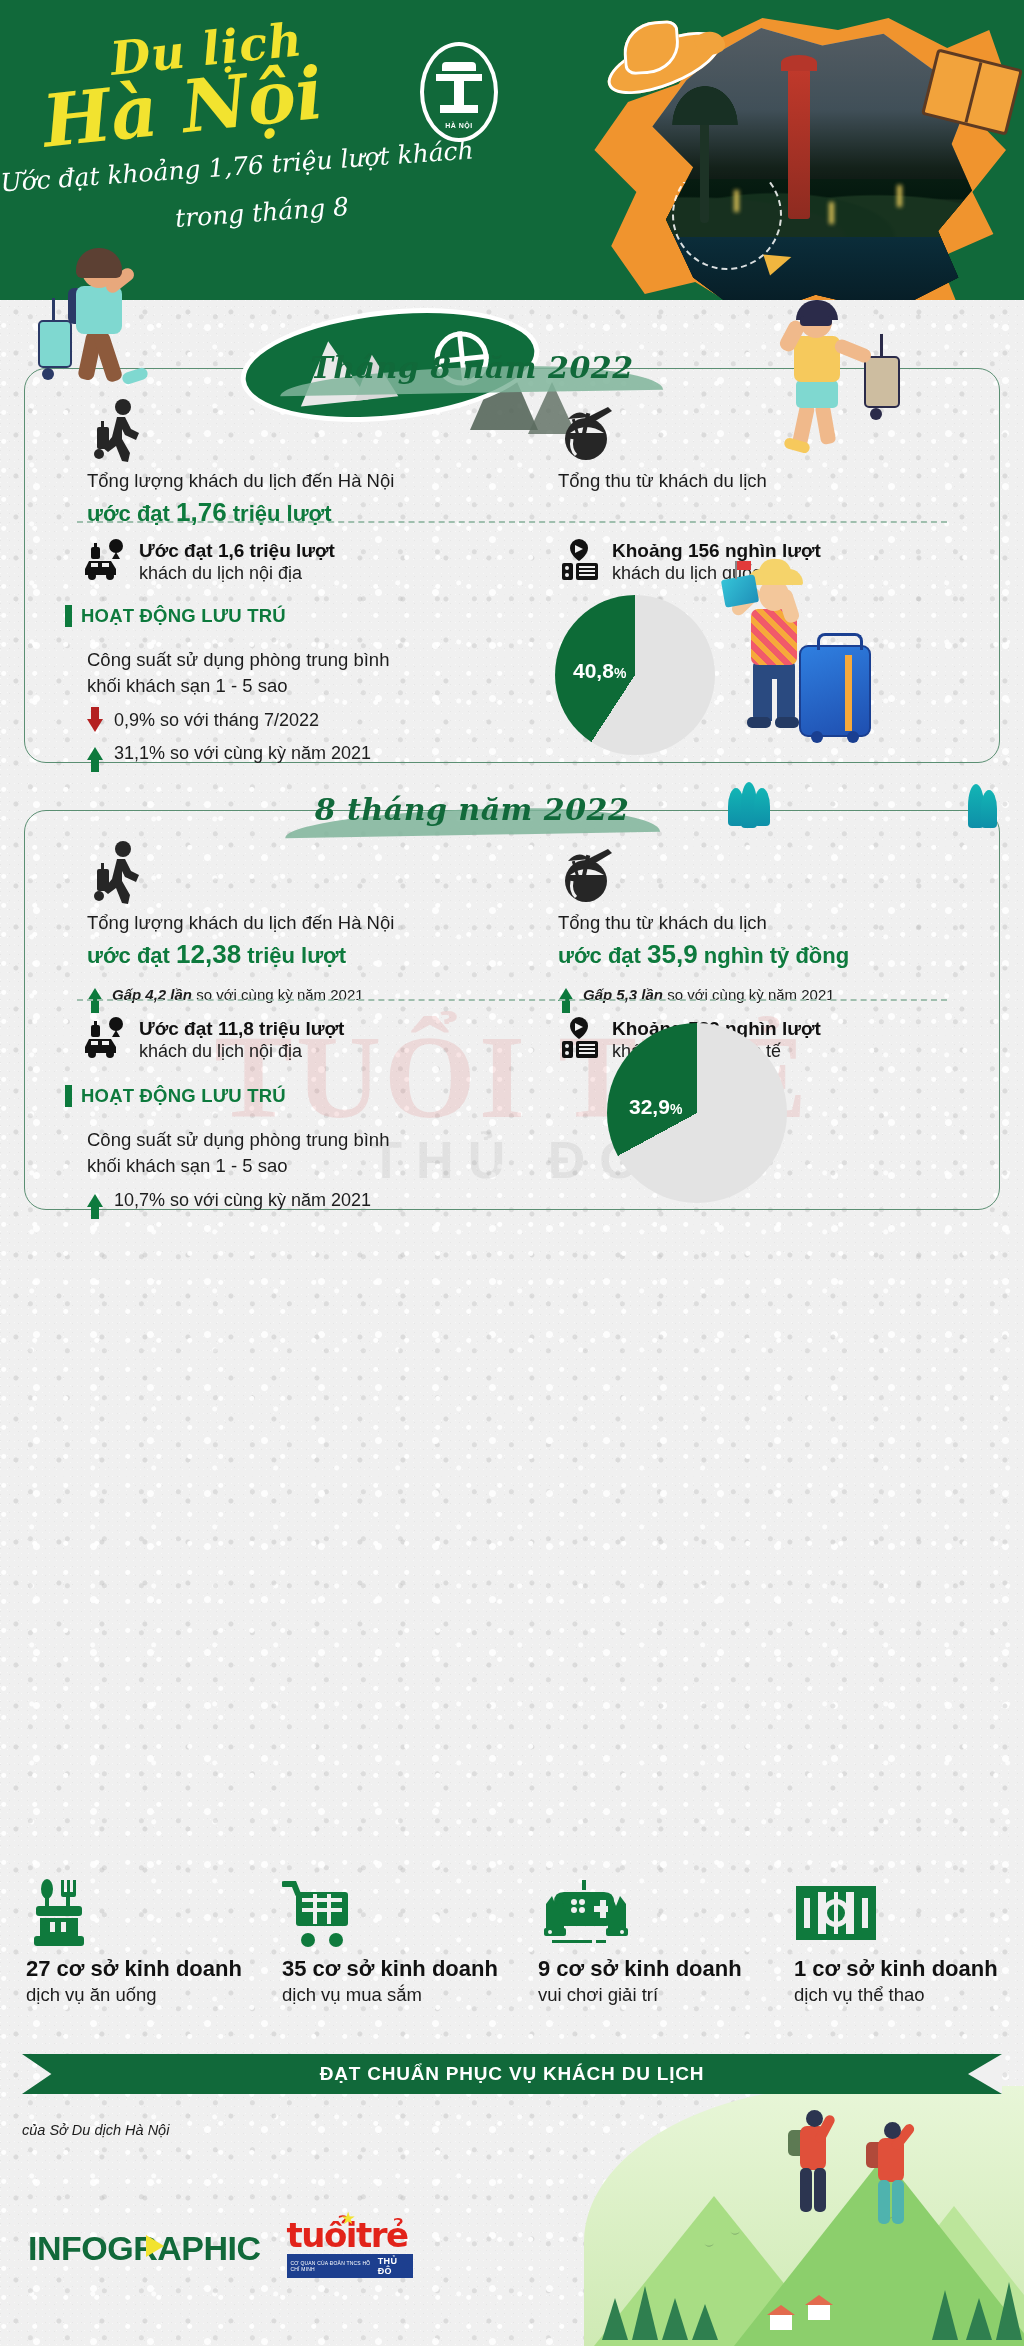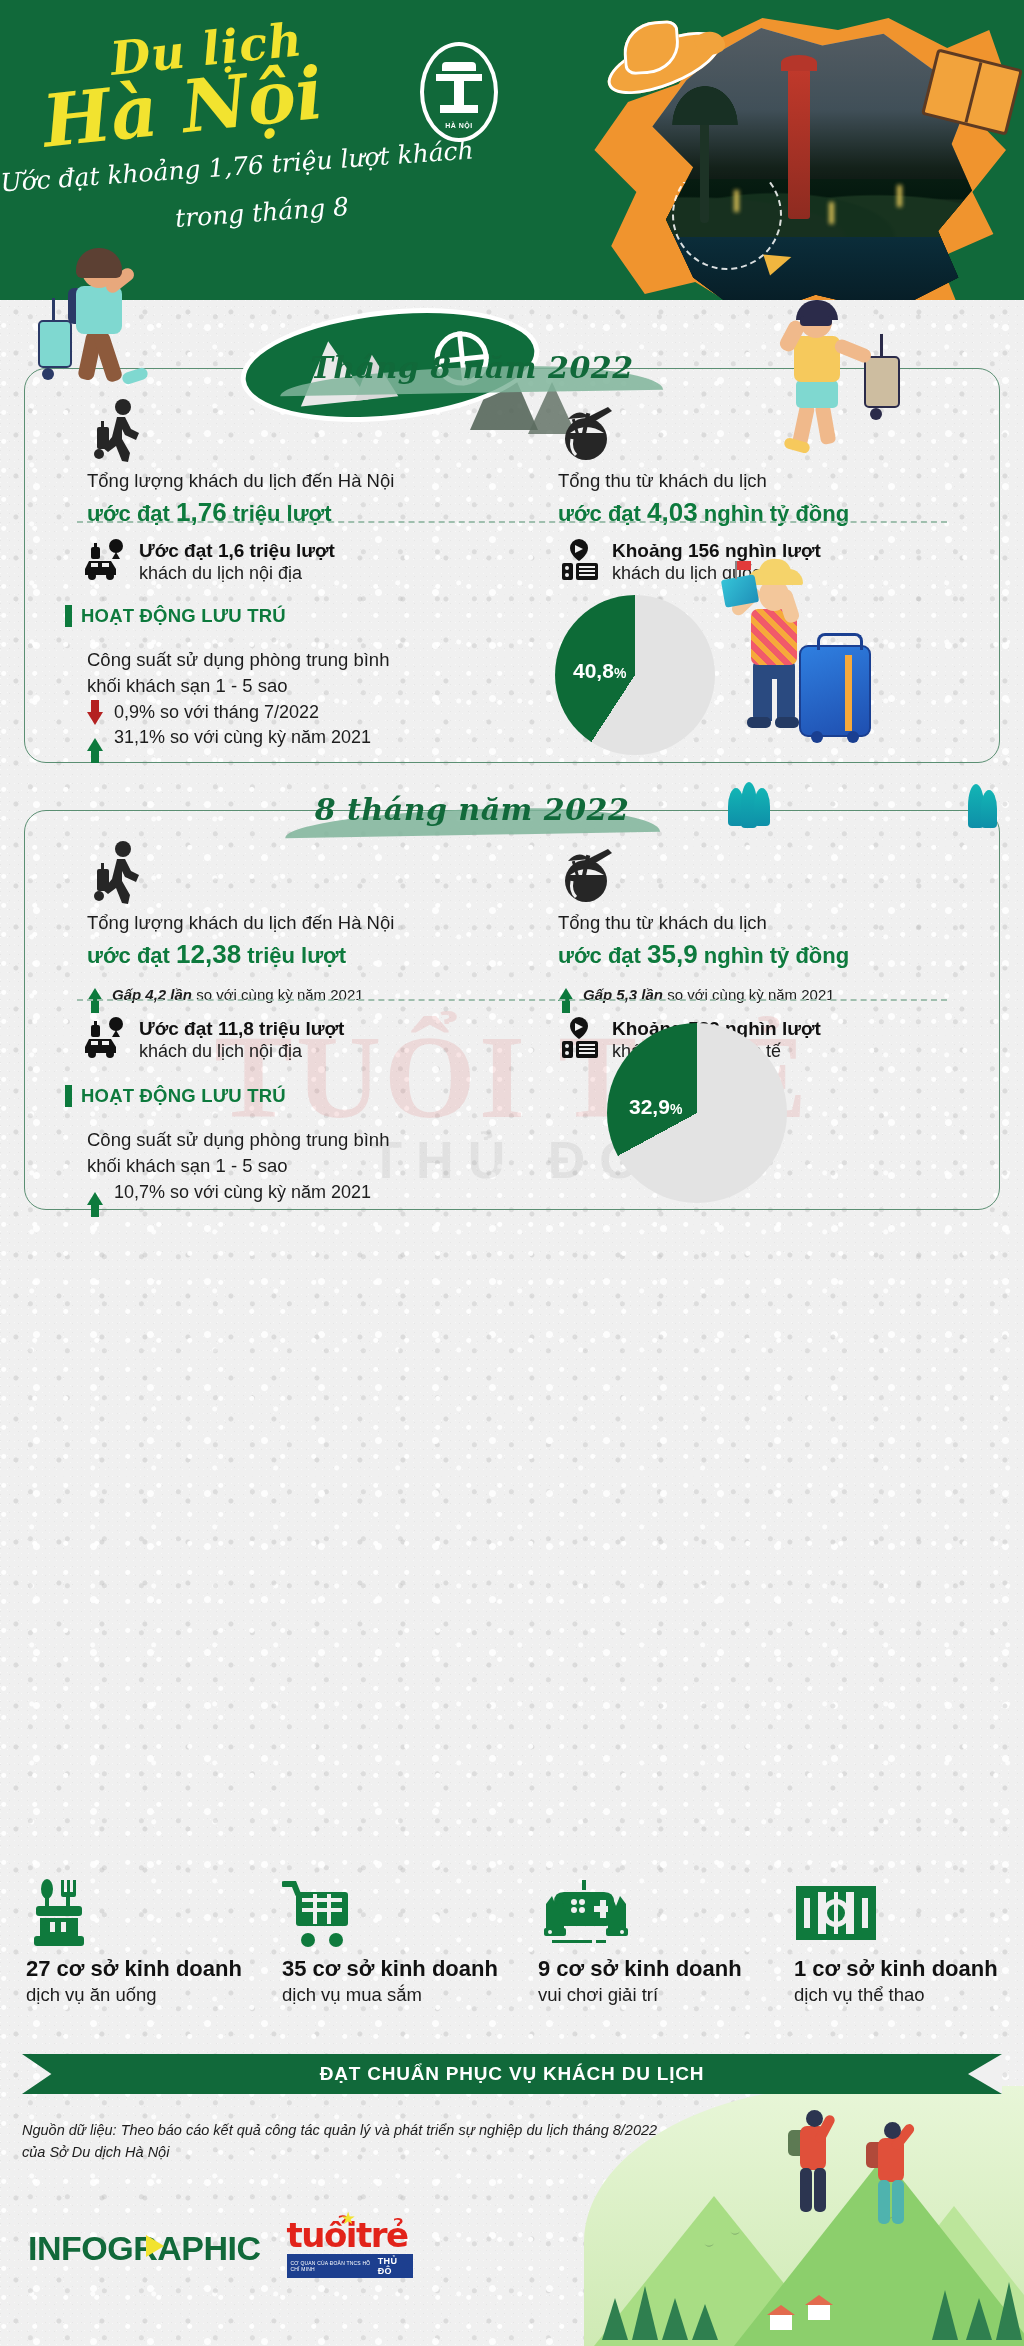--- a/index.html
+++ b/index.html
@@ -284,21 +284,21 @@
   .mini-txt .v { font-size: 19px; font-weight: 700; color:#111; }
   .mini-txt .l { font-size: 18px; color:#1c1c1c; margin-top:1px; }
 
   .sub-head {
     position: absolute; left: 40px; display: flex; align-items: center; gap: 9px;
   }
   .sub-head .bar { width: 7px; height: 22px; background: #0d7a3d; }
   .sub-head .tx { font-size: 18.5px; font-weight: 700; color: #0d7a3d; letter-spacing: .2px; }
 
   .occ-text { position:absolute; left: 62px; font-size: 18.5px; color:#1c1c1c; line-height: 1.42; }
-  .chg-line { display:flex; align-items: flex-end; gap: 11px; }
+  .chg-line { display:flex; align-items: center; gap: 11px; margin-top: 8px; }
   .chg-line .t { font-size: 18px; color:#1c1c1c; }
 
   .pie { position: absolute; border-radius: 50%; }
   .pie .plabel {
     position: absolute; color: #fff; font-weight: 700; font-size: 21px;
   }
   .pie .plabel small { font-size: 14px; font-weight: 700; }
 
   
   .tourist { position:absolute; z-index: 6; }
@@ -510,25 +510,20 @@
           <path d="M12 34 q16 -12 34 0 z" fill="#f0f0f0"></path>
           <rect x="26" y="14" width="4" height="22" transform="rotate(12 28 25)"></rect>
           <path d="M30 18 L50 8 l4 4 -20 12z"></path>
           <path d="M10 20 q10 -12 22 -2 z"></path>
           <rect x="16" y="20" width="3" height="16" transform="rotate(-16 17 28)"></rect>
           <path d="M14 40 q-2 10 4 16" stroke="#f0f0f0" stroke-width="3" fill="none"></path>
         </g>
           </svg>
       </div>
       <div class="stat-label">Tổng thu từ khách du lịch</div>
-      <div class="stat-value">
-        <span>ước đạt</span>
-        <span class="num">4,03</span>
-        <span class="unit">nghìn tỷ đồng</span>
-      </div>
     </div>
   </div>
 
   <div class="dashed-sep" style="top:152px"></div>
 
   <div class="mini-row" style="top:170px">
     <div class="mini-col">
       <div>
         <svg width="44" height="42" viewBox="0 0 44 42">
             <g fill="#111">
@@ -846,21 +841,20 @@
     <div class="c2t">dịch vụ thể thao</div>
   </div>
 </div>
 
 <div class="ribbon">
   <span class="rtx">ĐẠT CHUẨN PHỤC VỤ KHÁCH DU LỊCH</span>
 </div>
 <div class="ribbon-notch-r"></div>
 
 <div class="source">
-  <div>Nguồn dữ liệu: Theo báo cáo kết quả công tác quản lý và phát triển sự nghiệp du lịch tháng 8/2022</div>
   <div>của Sở Du dịch Hà Nội</div>
 </div>
 
 <div class="bot-art">
   <div class="ba-sky"></div>
   <div class="ba-m1"></div>
     <div class="ba-m3"></div>
     <div class="ba-m2"></div>
   <div class="ba-tree" style="left:18px;"></div>
   <div class="ba-tree" style="left:48px; border-bottom-width:54px;"></div>

